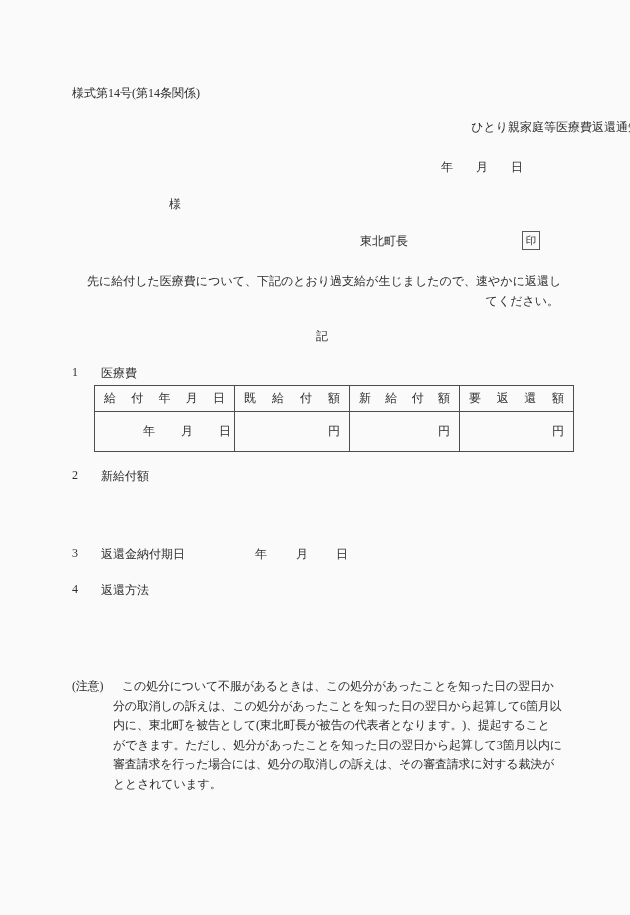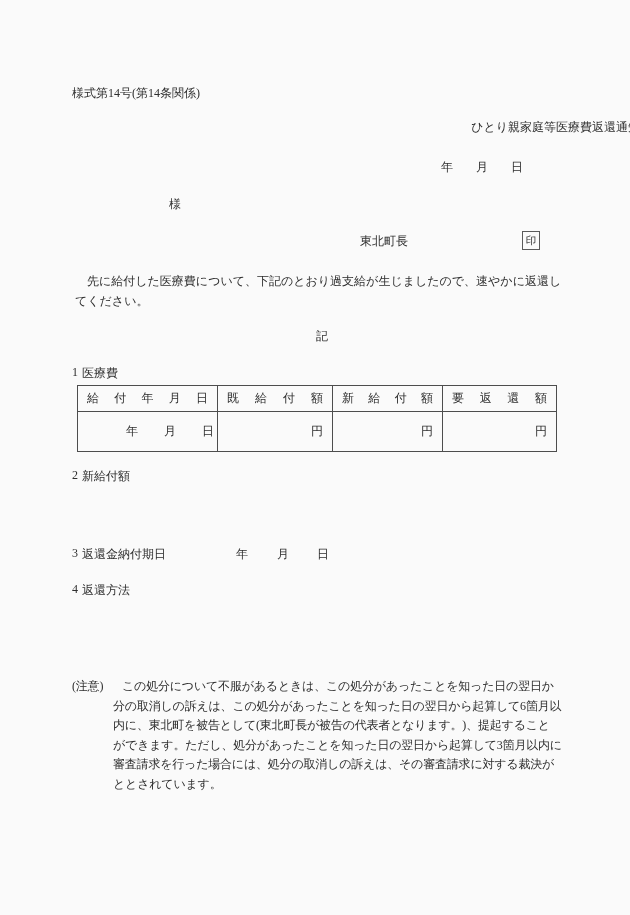--- a/index.html
+++ b/index.html
@@ -28,38 +28,38 @@
   .addressee     { left: 169px; top: 196px; }
   .issuer-line   { left: 360px; top: 233px; }
   .seal-box {
     left: 522px; top: 231px;
     width: 16px; height: 17px;
     border: 1px solid #5a5a5a;
     display: flex; align-items: center; justify-content: center;
     font-size: 10.5px;
   }
   .body-par { left: 75px; top: 271px; width: 484px; line-height: 20px; }
-  .body-par .line { white-space: nowrap; }
+  .body-par .line { white-space: nowrap; text-align: right; }
   .body-par .line:first-child { text-indent: 12px; }
   .record-marker { left: 0; width: 100%; top: 328px; text-align: center; }
 
   .section { display: flex; }
   .section .no { display: inline-block; }
-  .section .label { margin-left: 4px; }
+  .section .label { margin-left: 23px; }
   .section-1 { left: 72px; top: 365px; }
   .section-2 { left: 72px; top: 468px; }
   .section-3 { left: 72px; top: 546px; }
   .section-4 { left: 72px; top: 582px; }
   .section-3 .y { margin-left: 70px; }
   .section-3 .m { margin-left: 29px; }
   .section-3 .d { margin-left: 28px; }
 
   table.fee-table {
     position: absolute;
-    left: 77px; top: 385px;
+    left: 94px; top: 385px;
     width: 479px;
     border-collapse: collapse;
     table-layout: fixed;
     font-size: 12px;
     color: #2e2e2e;
   }
   .fee-table col.c1 { width: 140px; }
   .fee-table col.c2 { width: 115px; }
   .fee-table col.c3 { width: 110px; }
   .fee-table col.c4 { width: 114px; }

